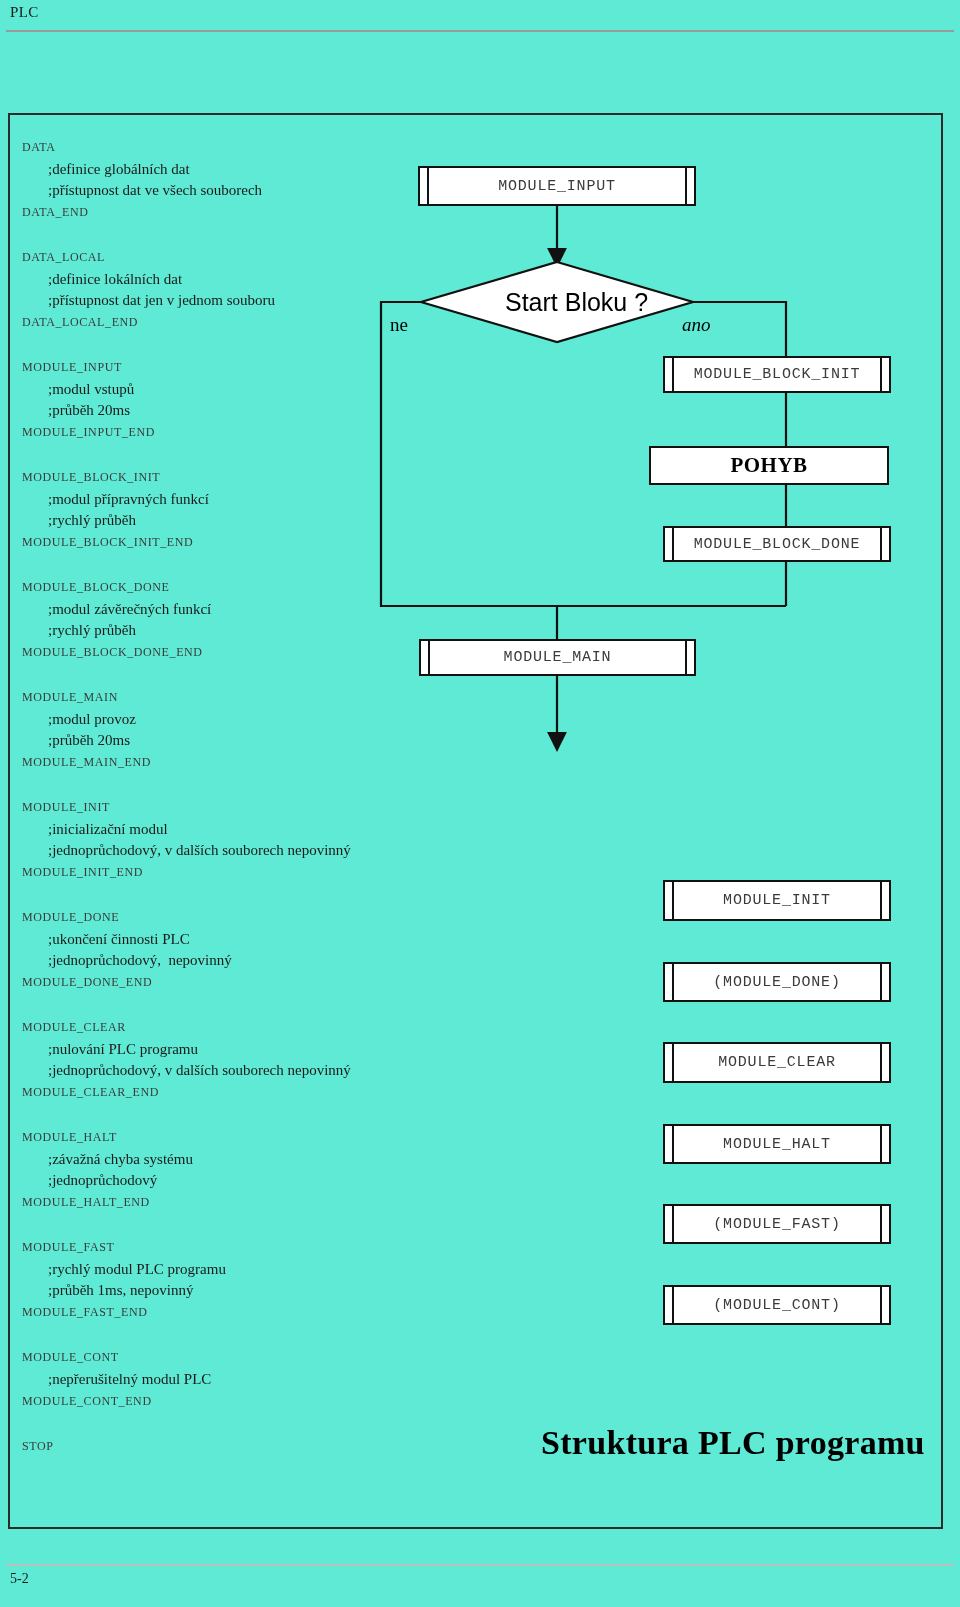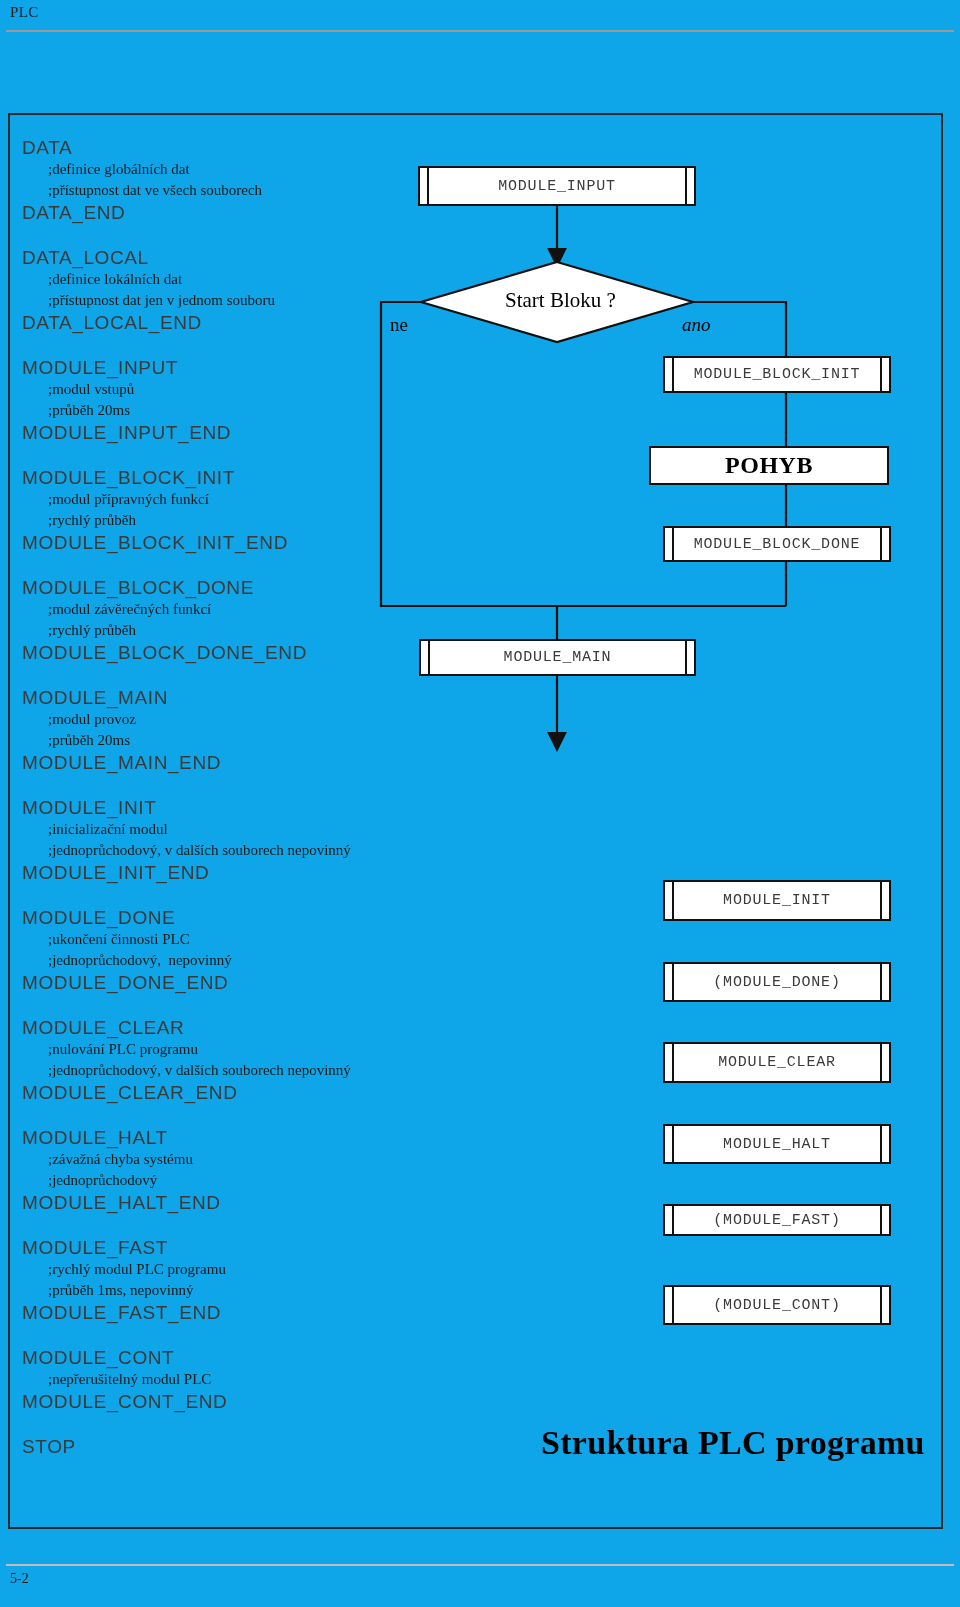--- a/index.html
+++ b/index.html
@@ -4,21 +4,21 @@
 <style>
   html, body {
     margin: 0;
     padding: 0;
     background: #ffffff;
   }
   .page {
     position: relative;
     width: 960px;
     height: 1607px;
-    background: #0ea5e9;
+    background: #5eead4;
     overflow: hidden;
     font-family: "Liberation Serif", "DejaVu Serif", serif;
   }
 
   
   .hdr-text {
     position: absolute;
     left: 10px;
     top: 4px;
     font-family: "Liberation Serif", "DejaVu Serif", serif;
@@ -67,22 +67,22 @@
   
   .code-col {
     position: absolute;
     left: 22px;
     top: 136px;
     width: 400px;
   }
   .blk { margin-bottom: 22px; }
   .blk:last-child { margin-bottom: 0; }
   .kw {
-    font-family: Liberation Sans, sans-serif;
-    font-size: 19px;
+    font-family: Liberation Serif, serif;
+    font-size: 12px;
     line-height: 23px;
     color: #3a3a3a;
     letter-spacing: 0.6px;
     white-space: pre;
   }
   .cm {
     font-family: "Liberation Serif", "DejaVu Serif", serif;
     font-size: 15px;
     line-height: 21px;
     color: #1a1a1a;
@@ -134,30 +134,30 @@
     position: absolute;
     box-sizing: border-box;
     border: 2px solid #111;
     background: #ffffff;
     display: flex;
     align-items: center;
     justify-content: center;
   }
   .rect-box .lbl-b {
     font-family: "Liberation Serif", "DejaVu Serif", serif;
-    font-size: 24px;
+    font-size: 21px;
     font-weight: bold;
     color: #000;
     letter-spacing: 0.5px;
   }
 
   .diamond-label {
     position: absolute;
-    font-family: Liberation Serif, serif;
-    font-size: 21px;
+    font-family: Liberation Sans, sans-serif;
+    font-size: 25px;
     color: #000;
   }
   .branch-label {
     position: absolute;
     font-family: "Liberation Serif", "DejaVu Serif", serif;
     font-size: 19px;
     color: #000;
   }
 
   .caption {
@@ -332,21 +332,21 @@
   </div>
 
   <div class="sub-box" style="left:663px; top:1042px; width:228px; height:41px;">
     <span class="lbl">MODULE_CLEAR</span>
   </div>
 
   <div class="sub-box" style="left:663px; top:1124px; width:228px; height:40px;">
     <span class="lbl">MODULE_HALT</span>
   </div>
 
-  <div class="sub-box" style="left:663px; top:1204px; width:228px; height:32px;">
+  <div class="sub-box" style="left:663px; top:1204px; width:228px; height:40px;">
     <span class="lbl">(MODULE_FAST)</span>
   </div>
 
   <div class="sub-box" style="left:663px; top:1285px; width:228px; height:40px;">
     <span class="lbl">(MODULE_CONT)</span>
   </div>
 
   <div class="caption" style="left:541px; top:1424px;">Struktura PLC programu</div>
 
   <div class="ftr-rule"></div>

